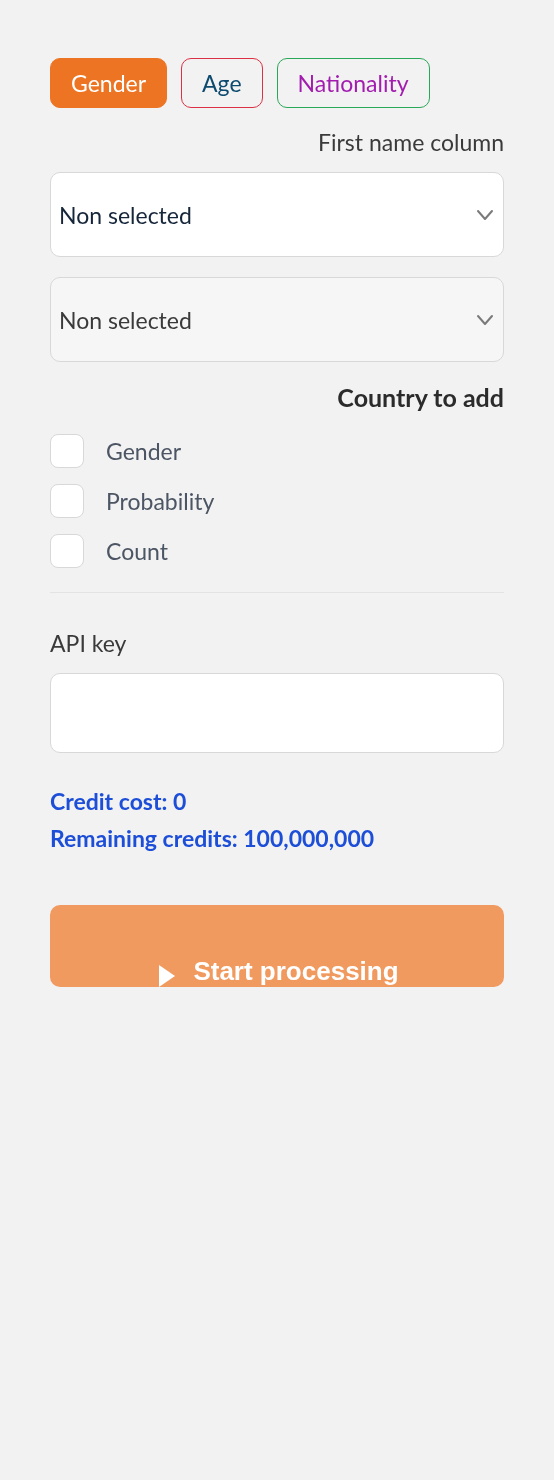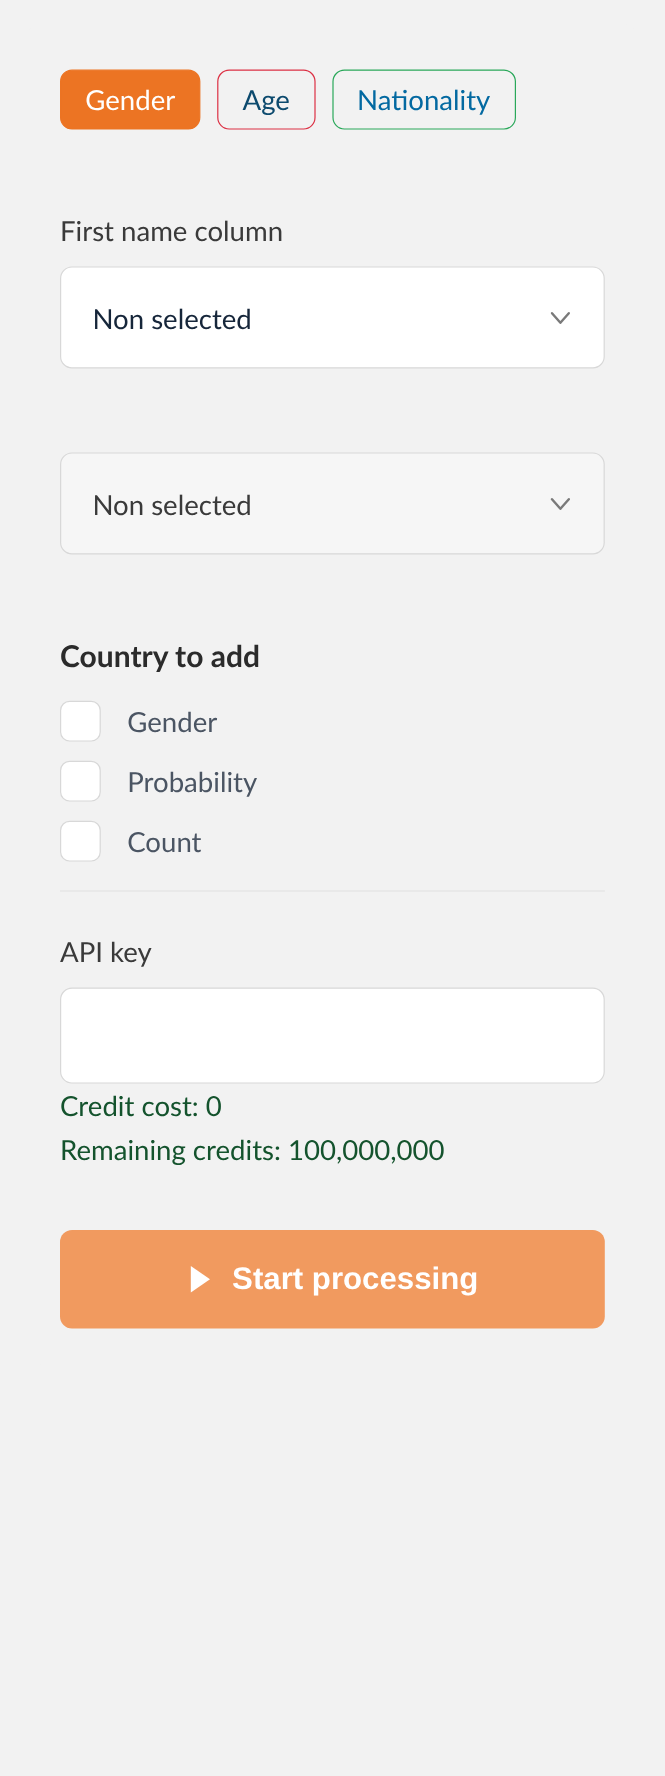--- a/index.html
+++ b/index.html
@@ -31,39 +31,39 @@
     font-weight: 400;
     cursor: pointer;
     background: #fff;
   }
   .tab.active {
     background: #ec7423;
     color: #fff;
     border: 1px solid #ec7423;
   }
   .tab.age { border: 1px solid #dc3044; color: #0c4a6e; background: transparent; }
-  .tab.nat { border: 1px solid #2aa85a; color: #0369a1; background: transparent; }
-
-  .section { margin-top: 70px; }
+  .tab.nat { border: 1px solid #2aa85a; color: #a21caf; background: transparent; }
+
+  .section { margin-top: 20px; text-align: right; }
   .label {
     font-size: 23px;
     color: #3a3a3a;
     margin-bottom: 16px;
     font-weight: 400;
   }
   .select {
     width: 100%;
     height: 85px;
     border: 1px solid #d8d8d8;
     border-radius: 10px;
     background: #fff;
     display: flex;
     align-items: center;
     justify-content: space-between;
-    padding: 0 26px;
+    padding: 0 8px;
     font-size: 23px;
     color: #16263a;
     cursor: pointer;
   }
   .select.disabled {
     background: #f6f6f6;
     color: #3a3a3a;
   }
   .chev {
     width: 20px; height: 20px;
@@ -121,38 +121,39 @@
     width: 100%;
     height: 80px;
     border: 1px solid #d8d8d8;
     border-radius: 10px;
     background: #fff;
     padding: 0 16px;
     font-size: 22px;
   }
 
   .credits {
-    font-size: 23px;
-    font-weight: 400;
-    color: #14532d;
+    margin-top: 30px;
+    font-size: 23px;
+    font-weight: 700;
+    color: #1d4ed8;
     line-height: 1.6;
   }
 
   .cta {
     margin-top: 48px;
     width: 100%;
     height: 82px;
     border: 0;
     border-radius: 10px;
     background: #f19a5f;
     color: #fff;
     font-size: 26px;
     font-weight: 600;
     display: flex;
-    align-items: center;
+    align-items: flex-end;
     justify-content: center;
     gap: 18px;
     cursor: pointer;
   }
   .play {
     width: 0; height: 0;
     border-left: 16px solid #fff;
     border-top: 11px solid transparent;
     border-bottom: 11px solid transparent;
     margin-left: 4px;

